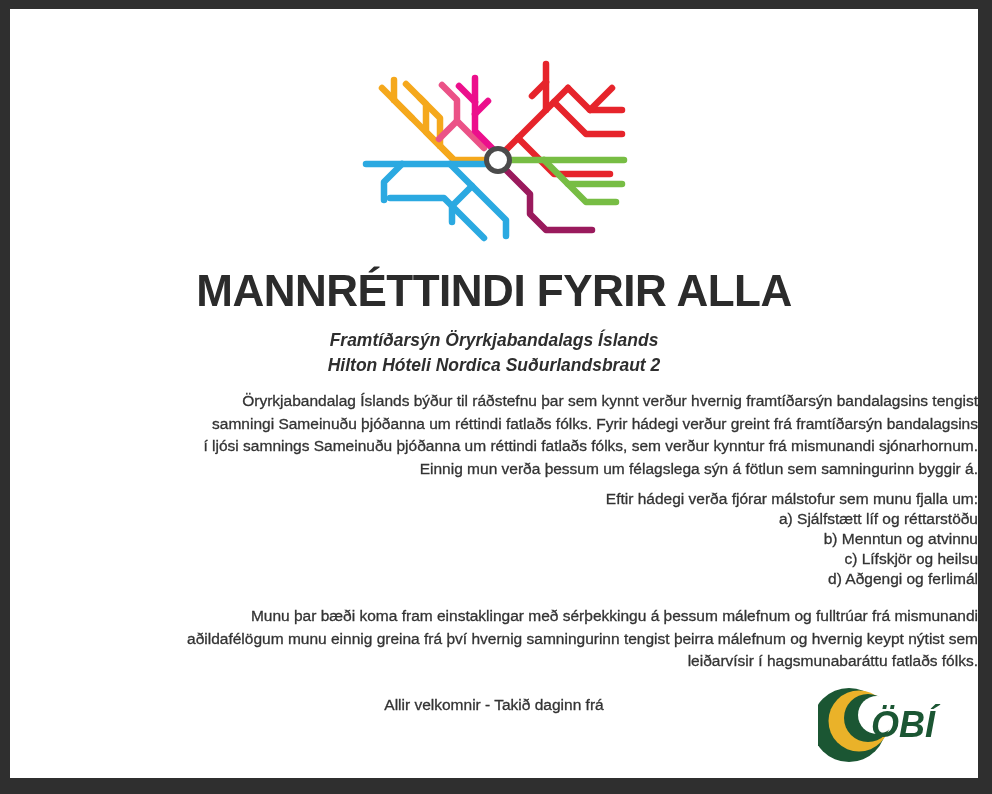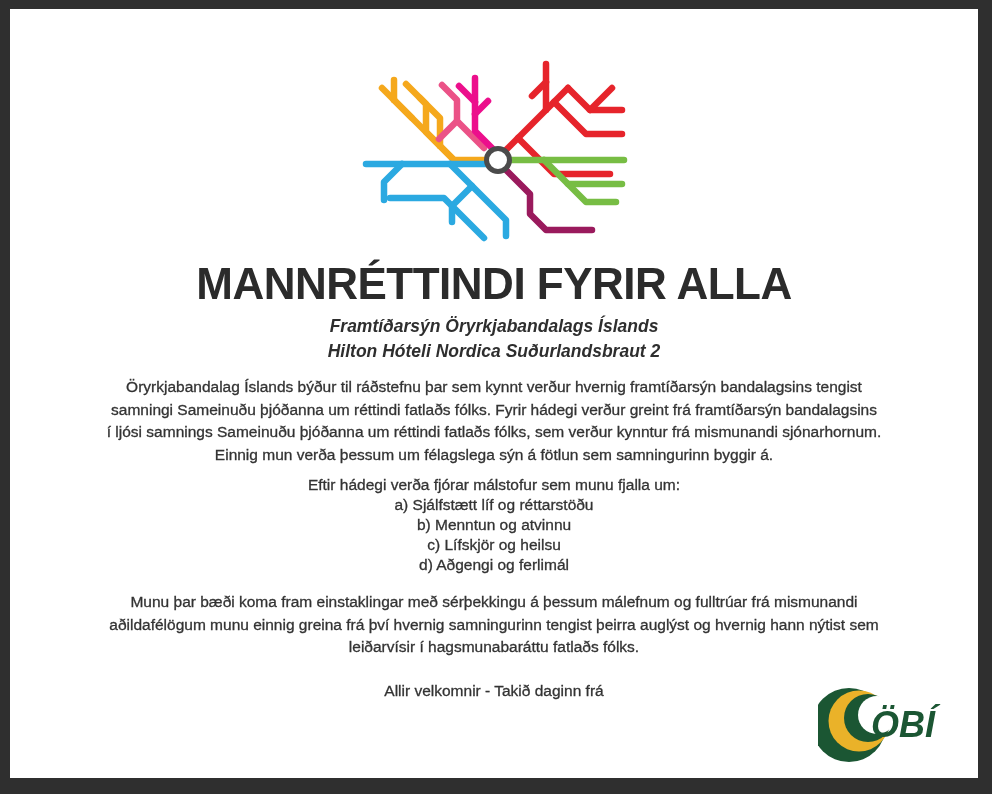--- a/index.html
+++ b/index.html
@@ -15,21 +15,21 @@
     left: 10px; top: 9px; right: 14px; bottom: 16px;
     background: #ffffff;
     color: #2e2e2e;
     text-align: center;
   }
   .logo-wrap {
     margin: 33px auto 0 auto;
     width: 280px; height: 212px;
   }
   .page-title {
-    margin: 5px;
+    margin: 12px;
     font-size: 44px;
     line-height: 50px;
     font-weight: bold;
     letter-spacing: -0.5px;
     color: #2b2b2b;
     white-space: nowrap;
   }
   .subtitle {
     margin-top: 5px;
     font-weight: bold;
@@ -38,21 +38,21 @@
     color: #2e2e2e;
     font-style: italic;
   }
   .subtitle div { white-space: nowrap; }
   .bodytext {
     font-size: 15.5px;
     line-height: 22.5px;
     color: #333333;
     -webkit-text-stroke: 0.3px #333333;
   }
-  .bodytext div { white-space: nowrap; }
+  .bodytext div { white-space: nowrap; text-align: right; }
   .para1 { margin-top: 12px; }
   .sessions { margin-top: 9px; line-height: 20px; }
   .para2 { margin-top: 16px; }
   .para3 { margin-top: 20px; margin-right: 72px; }
   .closing { margin-top: 21px; }
   .obi-logo {
     position: absolute;
     right: 34px; bottom: 14px;
     width: 126px; height: 84px;
   }
@@ -140,21 +140,21 @@
   <div class="bodytext sessions">
     <div>Eftir hádegi verða fjórar málstofur sem munu fjalla um:</div>
     <div>a) Sjálfstætt líf og réttarstöðu</div>
     <div>b) Menntun og atvinnu</div>
     <div>c) Lífskjör og heilsu</div>
     <div>d) Aðgengi og ferlimál</div>
   </div>
 
   <div class="bodytext para2">
     <div>Munu þar bæði koma fram einstaklingar með sérþekkingu á þessum málefnum og fulltrúar frá mismunandi</div>
-    <div>aðildafélögum munu einnig greina frá því hvernig samningurinn tengist þeirra auglýst og hvernig hann nýtist sem</div>
+    <div>aðildafélögum munu einnig greina frá því hvernig samningurinn tengist þeirra málefnum og hvernig keypt nýtist sem</div>
     <div>leiðarvísir í hagsmunabaráttu fatlaðs fólks.</div>
   </div>
 
 
   <div class="bodytext closing">Allir velkomnir - Takið daginn frá</div>
 
   <div class="obi-logo">
     <svg width="126" height="84" viewBox="0 0 126 84">
       <circle cx="31" cy="45" r="37" fill="#1b5633"></circle>
       <circle cx="41" cy="41" r="30.5" fill="#eab229"></circle>

